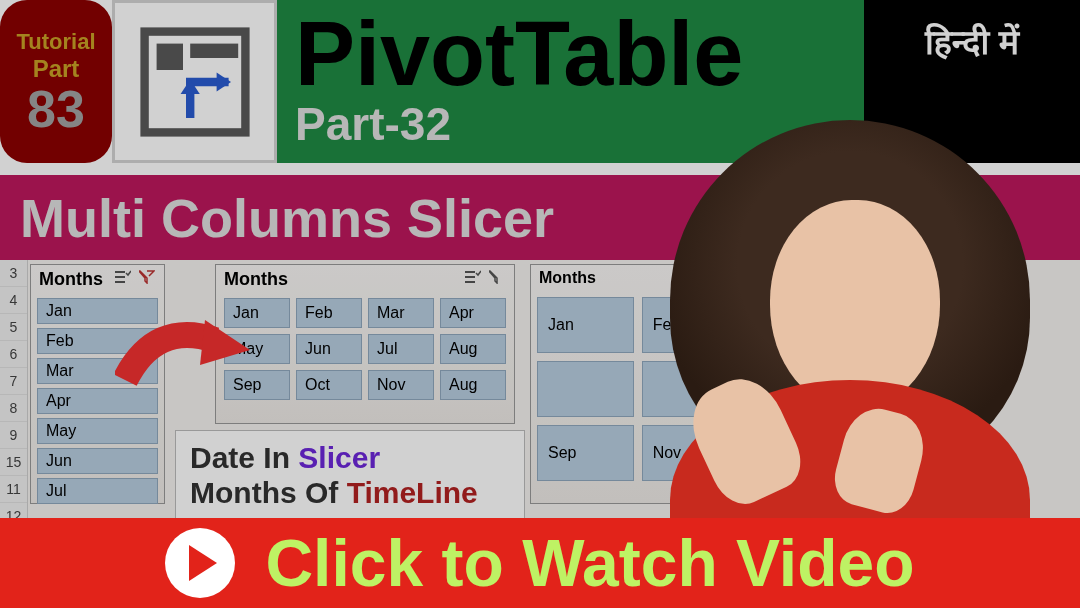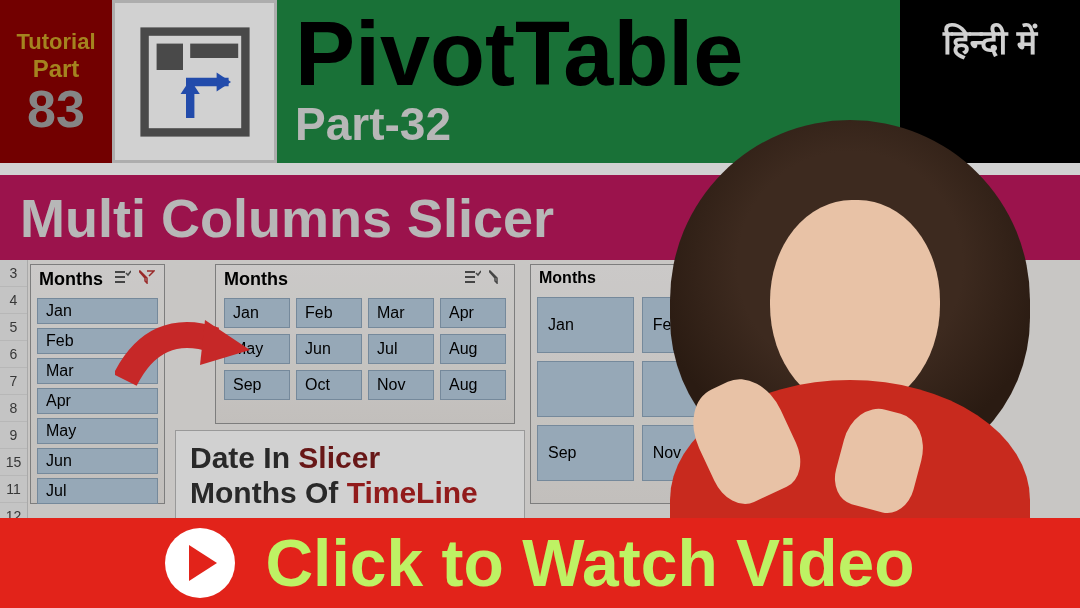--- a/index.html
+++ b/index.html
@@ -1,31 +1,31 @@
 <!DOCTYPE html>
 <html><head>
 <meta charset="utf-8">
 <style>
   * { box-sizing: border-box; margin: 0; padding: 0; }
   body { width: 1080px; height: 608px; font-family: Arial, sans-serif; overflow: hidden; position: relative; background: #fff; }
 
   .top-row { display: flex; height: 175px; }
-  .tutorial-box { width: 112px; height: 163px; background: #8b0000; display: flex; flex-direction: column; align-items: center; justify-content: center; color: #c9a227; font-weight: bold; }
+  .tutorial-box { width: 112px; height: 163px; background: #8b0000; display: flex; flex-direction: column; align-items: center; justify-content: center; color: #c9a227; font-weight: bold; border-radius: 27px; }
   .tutorial-box .t1 { font-size: 22px; }
   .tutorial-box .t2 { font-size: 24px; }
   .tutorial-box .t3 { font-size: 52px; color: #a3a3a3; line-height: 1; }
 
   .icon-box { width: 165px; height: 163px; background: #fff; display: flex; align-items: center; justify-content: center; border: 3px solid #d4d4d4; }
   .icon-box svg { width: 120px; height: 120px; }
 
   .green-title { flex: 1; background: #2e8b57; background: #1f8a44; background: #0f8f3d; background: #178f3f; background: #1a9145; background: #1d8e44; background: #258b42; background: #2e8b57; display: flex; flex-direction: column; justify-content: center; padding-left: 18px; height: 163px; }
   .green-title .line1 { color: #000000; font-size: 90px; font-weight: bold; line-height: 0.95; }
   .green-title .line2 { color: #e0e0e0; font-size: 46px; font-weight: bold; }
 
-  .hindi-box { width: 180px; height: 163px; background: #000; color: #fff; display: flex; align-items: flex-start; justify-content: center; font-size: 34px; font-weight: bold; padding-top: 18px; }
+  .hindi-box { width: 216px; height: 163px; background: #000; color: #fff; display: flex; align-items: flex-start; justify-content: center; font-size: 34px; font-weight: bold; padding-top: 18px; }
 
   .blue-bar { background: #be185d; color: #e0e0e0; font-size: 54px; font-weight: bold; padding: 8px 20px; height: 85px; display: flex; align-items: center; }
 
   .middle { position: relative; height: 270px; background: #f4f2f0; display: flex; }
 
   .row-nums { width: 28px; background: #f0f0f0; border-right: 1px solid #cfcfcf; }
   .row-nums div { height: 27px; font-size: 14px; color: #444; display: flex; align-items: center; justify-content: center; border-bottom: 1px solid #e0e0e0; }
 
   .slicer { background: linear-gradient(#f8f6f4,#edeae6); border: 1px solid #999; position: absolute; }
   .slicer-header { display: flex; justify-content: space-between; align-items: flex-start; padding: 4px 8px; font-weight: bold; font-size: 18px; }
@@ -36,21 +36,21 @@
   .slicer1 .items { padding: 4px 6px; display: flex; flex-direction: column; gap: 4px; }
   .slicer1 .item { background: #b7cde0; border: 1px solid #8fa8bd; font-size: 16px; padding: 3px 8px; height: 26px; display: flex; align-items: center; }
 
   .arrow { position: absolute; top: 50px; left: 115px; z-index: 5; }
 
   .slicer2 { top: 4px; left: 215px; width: 300px; height: 160px; }
   .slicer2 .grid { display: grid; grid-template-columns: repeat(4, 1fr); gap: 6px; padding: 4px 8px 8px 8px; }
   .slicer2 .cell { background: #b7cde0; border: 1px solid #8fa8bd; font-size: 16px; height: 30px; display: flex; align-items: center; padding-left: 8px; }
 
   .callout { position: absolute; top: 170px; left: 175px; width: 350px; background: #fff; border: 1px solid #bbb; padding: 10px 14px; font-size: 30px; font-weight: bold; color: #333; line-height: 1.15; }
-  .callout .c-slicer { color: #7f1d1d; }
+  .callout .c-slicer { color: #6d28d9; }
   .callout .c-timeline { color: #b22222; }
 
   .slicer3 { top: 4px; left: 530px; width: 320px; height: 240px; }
   .slicer3 .slicer-header { font-size: 16px; }
   .slicer3 .grid3 { display: grid; grid-template-columns: repeat(3, 1fr); gap: 8px; padding: 6px; }
   .slicer3 .cell3 { background: #b7cde0; border: 1px solid #8fa8bd; font-size: 16px; height: 56px; display: flex; align-items: center; padding-left: 10px; }
 
   .person { position: absolute; right: 20px; top: 120px; width: 420px; height: 420px; z-index: 10; }
   .person .hair { position: absolute; width: 360px; height: 360px; background: radial-gradient(circle at 50% 40%, #3d2a1f 40%, #2a1b12 70%); border-radius: 50% 50% 45% 45%; top: 0; left: 30px; }
   .person .face { position: absolute; width: 170px; height: 210px; background: #e8c2a6; border-radius: 48% 48% 50% 50%; top: 80px; left: 130px; }

